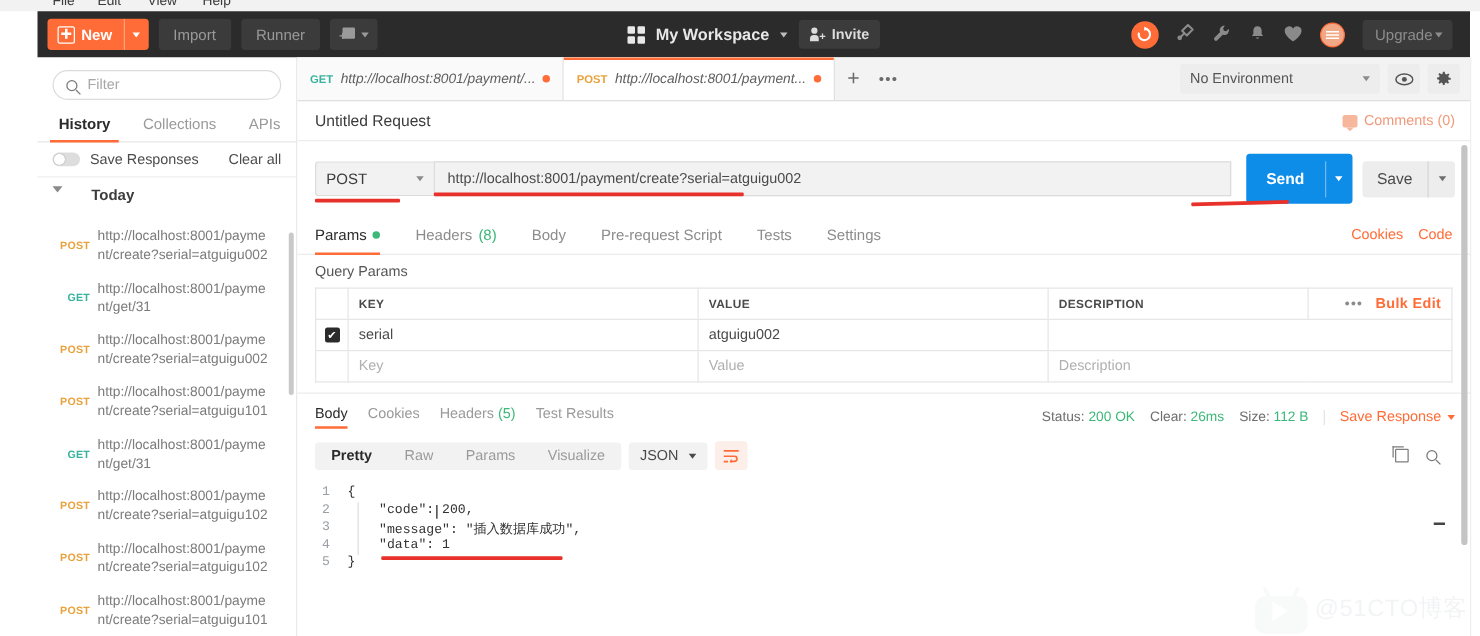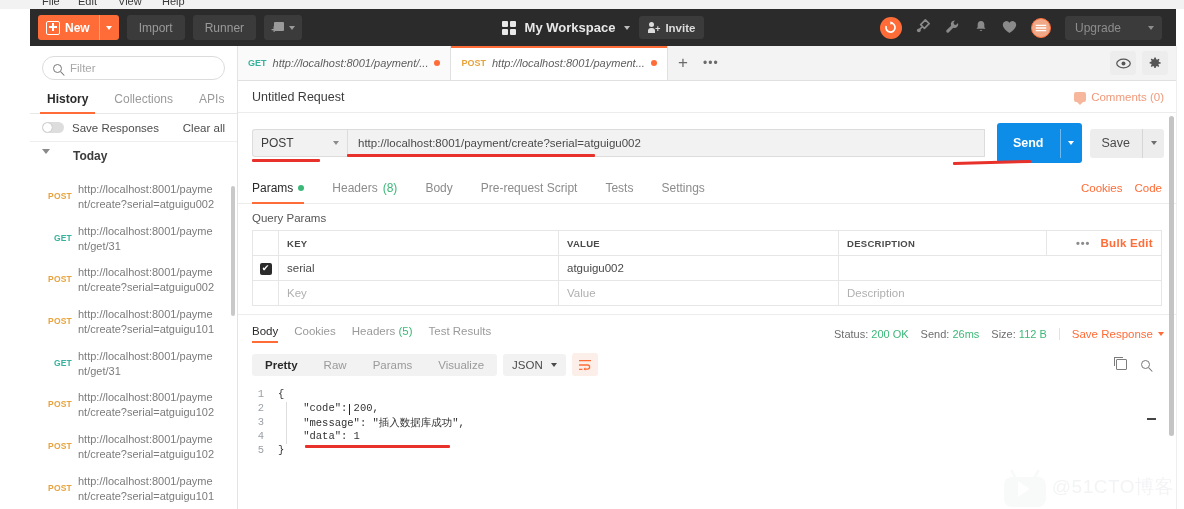--- a/index.html
+++ b/index.html
@@ -90,21 +90,21 @@
   .toolbar-right {
     margin-left: auto; display: flex; align-items: center; gap: 14px;
     padding-right: 14px;
   }
   .sync-btn { width: 22px; height: 22px; border-radius: 50%; background: #ff6c37;
     display: flex; align-items: center; justify-content: center; }
   .ticon { color: #8a8a8a; font-size: 14px; line-height: 1; }
   .avatar { width: 20px; height: 20px; border-radius: 50%;
     background: #f0a887; border: 1.5px solid #ff6c37;
     display:flex; align-items:center; justify-content:center; overflow:hidden; }
-  .btn-upgrade { display: flex; align-items: center; gap: 27px; height: 24px;
+  .btn-upgrade { display: flex; align-items: center; gap: 2px; height: 24px;
     padding: 0 8px 0 10px; background: #3b3b3b; border-radius: 3px;
     color: #8d8d8d; font-size: 12px; }
 
   
   .sidebar {
     position: absolute; left: 30px; top: 46px; width: 208px; bottom: 0;
     background: #fff; border-right: 1px solid #e3e3e3;
   }
   .filter-wrap { padding: 10px 12px 6px 12px; }
   .filter-box {
@@ -469,20 +469,24 @@
         <span class="dot-unsaved"></span>
       </div>
       <div class="rtab active">
         <span class="meth m-post">POST</span>
         <span class="url">http://localhost:8001/payment...</span>
         <span class="dot-unsaved"></span>
       </div>
       <div class="tab-plus">+</div>
       <div class="tab-more">•••</div>
       <div class="env-area">
+        <div class="env-select">
+          <span>No Environment</span>
+          <i class="caret-d c"></i>
+        </div>
         <div class="sq-btn">
           <svg width="15" height="11" viewBox="0 0 16 11">
               <ellipse cx="8" cy="5.5" rx="7.2" ry="4.6" fill="none" stroke="#555" stroke-width="1.3"></ellipse>
               <circle cx="8" cy="5.5" r="2.1" fill="#555"></circle>
             </svg>
         </div>
         <div class="sq-btn">
           <svg width="14" height="14" viewBox="0 0 16 16">
               <path d="M8 5.2A2.8 2.8 0 1 0 8 10.8 2.8 2.8 0 0 0 8 5.2zm6.4 3.6.0-1.6-1.8-.3a4.9 4.9 0 0 0-.5-1.2l1.1-1.5-1.1-1.1-1.5 1.1a4.9 4.9 0 0 0-1.2-.5L8.8 1.6H7.2l-.3 1.8a4.9 4.9 0 0 0-1.2.5L4.2 2.8 3.1 3.9l1.1 1.5a4.9 4.9 0 0 0-.5 1.2l-1.8.3v1.6l1.8.3c.1.4.3.8.5 1.2l-1.1 1.5 1.1 1.1 1.5-1.1c.4.2.8.4 1.2.5l.3 1.8h1.6l.3-1.8c.4-.1.8-.3 1.2-.5l1.5 1.1 1.1-1.1-1.1-1.5c.2-.4.4-.8.5-1.2z" fill="#555"></path>
             </svg>
@@ -576,21 +580,21 @@
         <span>Headers</span>
         <span class="muted-n">(5)</span>
       </span>
       <span class="resp-tab">Test Results</span>
       <div class="resp-meta">
         <span>
           <span>Status:</span>
           <span class="meta-val">200 OK</span>
         </span>
         <span>
-          <span>Send:</span>
+          <span>Clear:</span>
           <span class="meta-val">26ms</span>
         </span>
         <span>
           <span>Size:</span>
           <span class="meta-val">112 B</span>
         </span>
         <span class="resp-save">
           <span>Save Response</span>
           <i class="caret-d"></i>
         </span>

